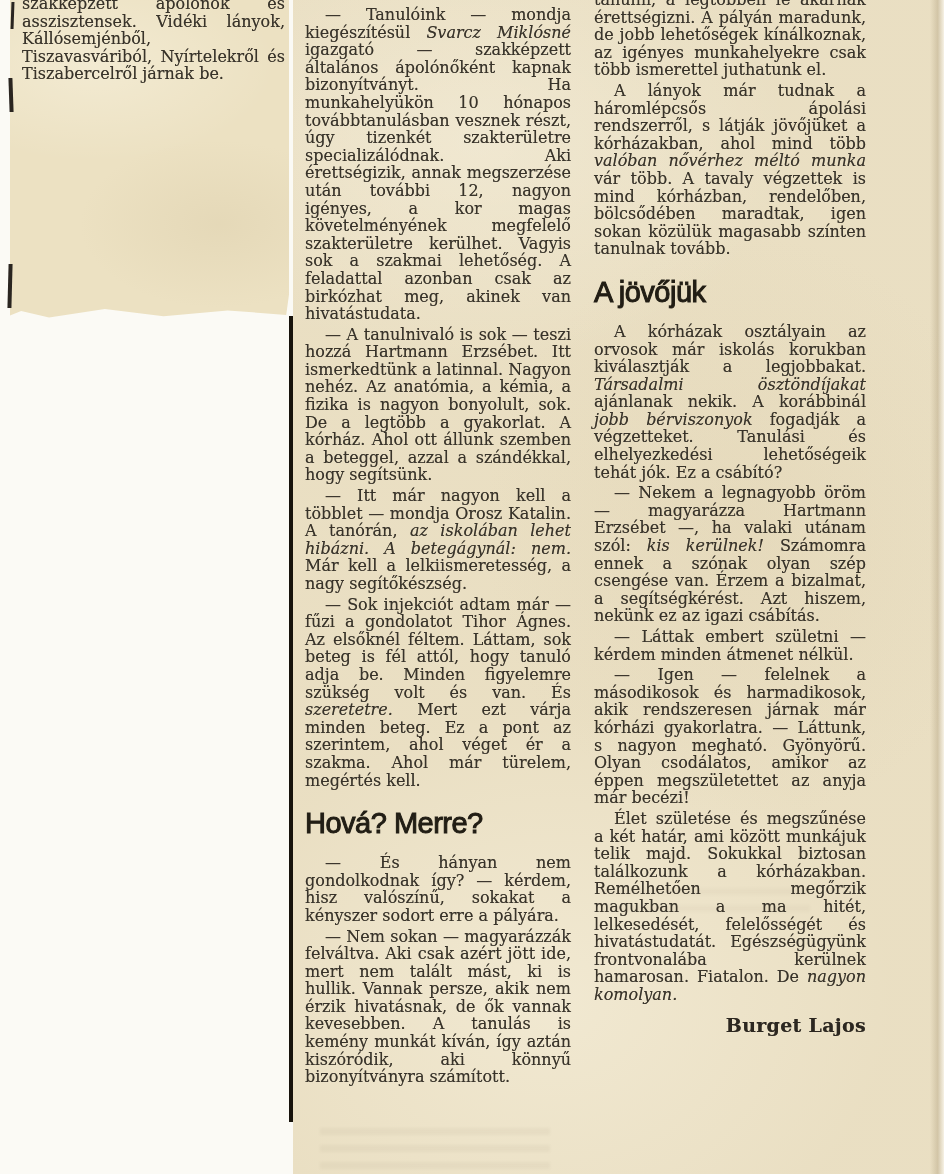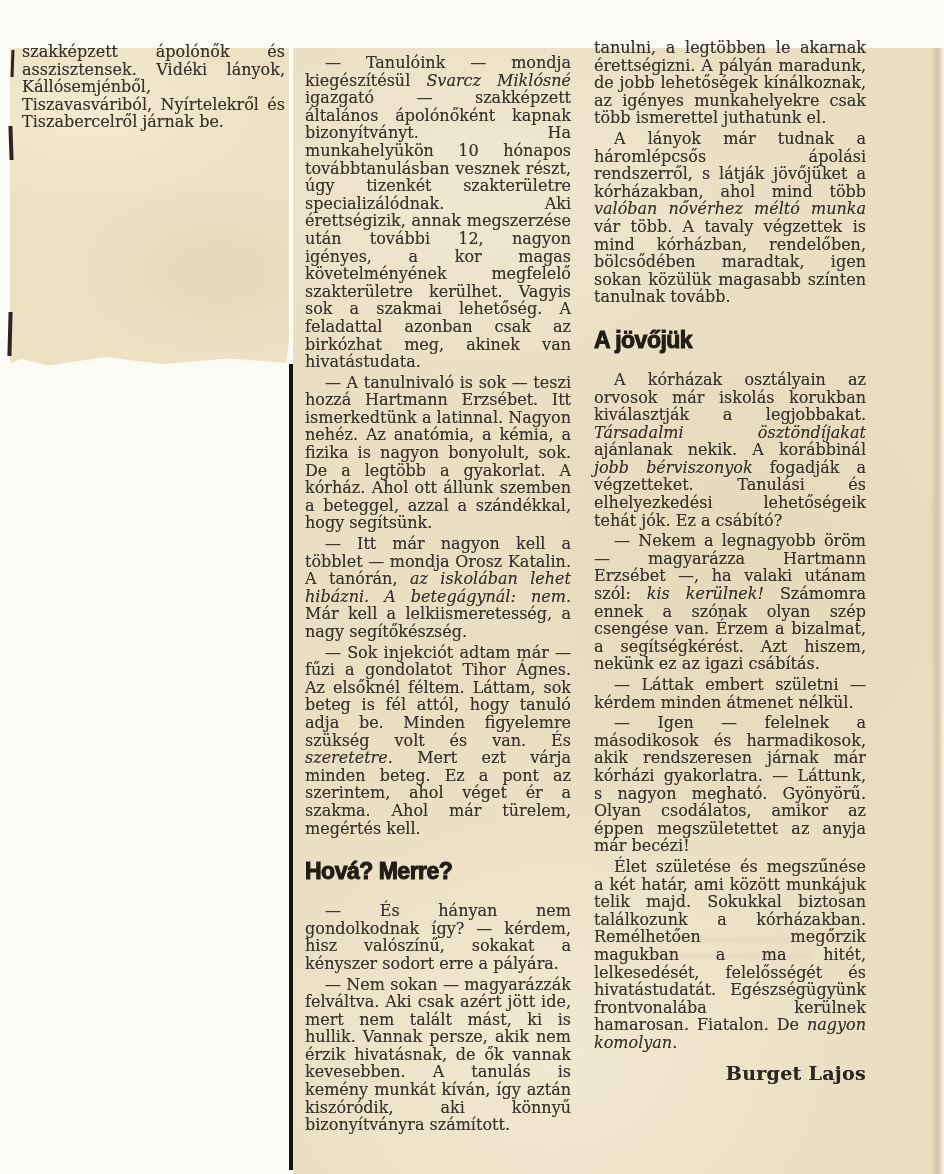--- a/index.html
+++ b/index.html
@@ -1,21 +1,21 @@
 <!DOCTYPE html>
 <html lang="hu"><head>
 <meta charset="utf-8">
 <style>
   html,body{margin:0;padding:0;}
   body{
     width:944px;height:1174px;position:relative;overflow:hidden;
     background:#fbfaf5;
     font-family:"DejaVu Serif", serif;
   }
-  .scan{position:absolute;inset:0;margin-top:48px;}
+  .scan{position:absolute;inset:0;}
   
   .piece{position:absolute;background:#ece2c6;}
   .piece-left{
     left:10px;top:0;width:279px;height:320px;
     background:
       radial-gradient(260px 140px at 30% 20%, rgba(255,252,240,.35), rgba(255,252,240,0) 70%),
       radial-gradient(200px 120px at 75% 70%, rgba(196,178,138,.18), rgba(196,178,138,0) 70%),
       #ece1c2;
     clip-path:polygon(0 0,100% 0,100% 92%,99% 98.4%,78% 97%,55% 98.8%,34% 96.6%,14% 99.2%,4% 97.2%,0 98.6%);
   }
@@ -50,21 +50,21 @@
     font-size:16px;line-height:17.6px;color:#38332a;
     text-align:justify;
     hyphens:auto;-webkit-hyphens:auto;
     text-shadow:0 0 .4px rgba(56,51,42,.55);
   }
   .col p{margin:0 0 3px 0;text-indent:1.25em;}
   .col p.noindent{text-indent:0;}
   .col i{font-style:italic;}
   .col h2{
     font-family:"Liberation Sans", sans-serif;
-    font-size:23px;line-height:42px;font-weight:700;
+    font-size:29px;line-height:42px;font-weight:400;
     color:#221e15;-webkit-text-stroke:1px #221e15;
     letter-spacing:-.5px;
     margin:13px 0 10px 0;text-indent:0;text-align:left;
   }
   .col .byline{
     font-weight:bold;text-align:right;margin-top:14px;
     font-size:19px;letter-spacing:.3px;color:#2c2720;
   }
   .col-left{left:22px;top:-5px;width:263px;}
   .col-middle{left:305px;top:6px;width:266px;}

